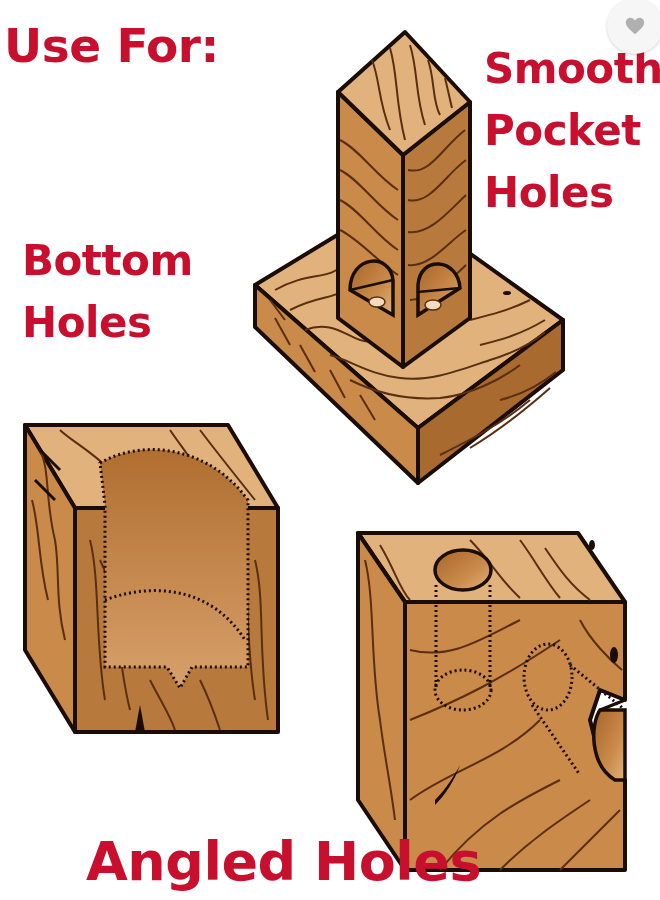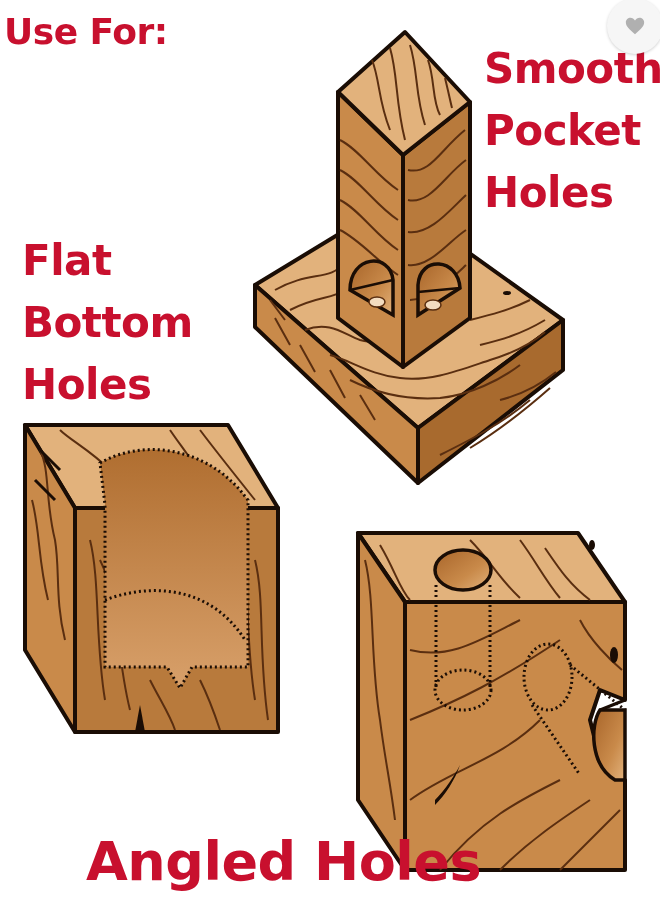--- a/index.html
+++ b/index.html
@@ -1,19 +1,19 @@
 <!DOCTYPE html>
 <html><head>
 <meta charset="utf-8">
 <style>
   html, body { margin:0; padding:0; background:#ffffff; }
   body { width:660px; height:900px; position:relative; overflow:hidden; font-family:"DejaVu Sans", "Liberation Sans", sans-serif; }
   .label { position:absolute; color:#c8102e; font-weight:bold; line-height:1; letter-spacing:-0.5px; white-space:nowrap; }
   .label-line { display:block; }
-  #title { left:4px; top:14px; font-size:36px; }
+  #title { left:4px; top:22px; font-size:47px; }
   #smooth { left:484px; top:48px; font-size:42px; }
   #smooth .label-line { height:62px; }
   #flat { left:22px; top:240px; font-size:42px; }
   #flat .label-line { height:62px; }
   #angled { left:86px; top:835px; font-size:54px; }
   svg.art { position:absolute; left:0; top:0; }
   .fav { position:absolute; left:607px; top:-2px; width:56px; height:56px; border-radius:50%; background:#f6f6f6; box-shadow:0 1px 3px rgba(0,0,0,0.18); display:flex; align-items:center; justify-content:center; cursor:pointer; }
   .fav svg { width:22px; height:22px; }
 </style>
 </head>
@@ -150,21 +150,20 @@
 
 <div id="title" class="label">Use For:</div>
 
 <div id="smooth" class="label">
   <span class="label-line">Smooth</span>
   <span class="label-line">Pocket</span>
   <span class="label-line">Holes</span>
 </div>
 
 <div id="flat" class="label">
-  <span class="label-line">Flat</span>
   <span class="label-line">Bottom</span>
   <span class="label-line">Holes</span>
 </div>
 
 <div id="angled" class="label">Angled Holes</div>
 
 <div class="fav">
   <svg viewBox="0 0 24 24">
     <path d="M12 21 C5 15 2 12 2 8 C2 5 4.5 3 7 3 C9 3 11 4.5 12 6 C13 4.5 15 3 17 3 C19.5 3 22 5 22 8 C22 12 19 15 12 21 Z" fill="#b0b0b0"></path>
   </svg>

